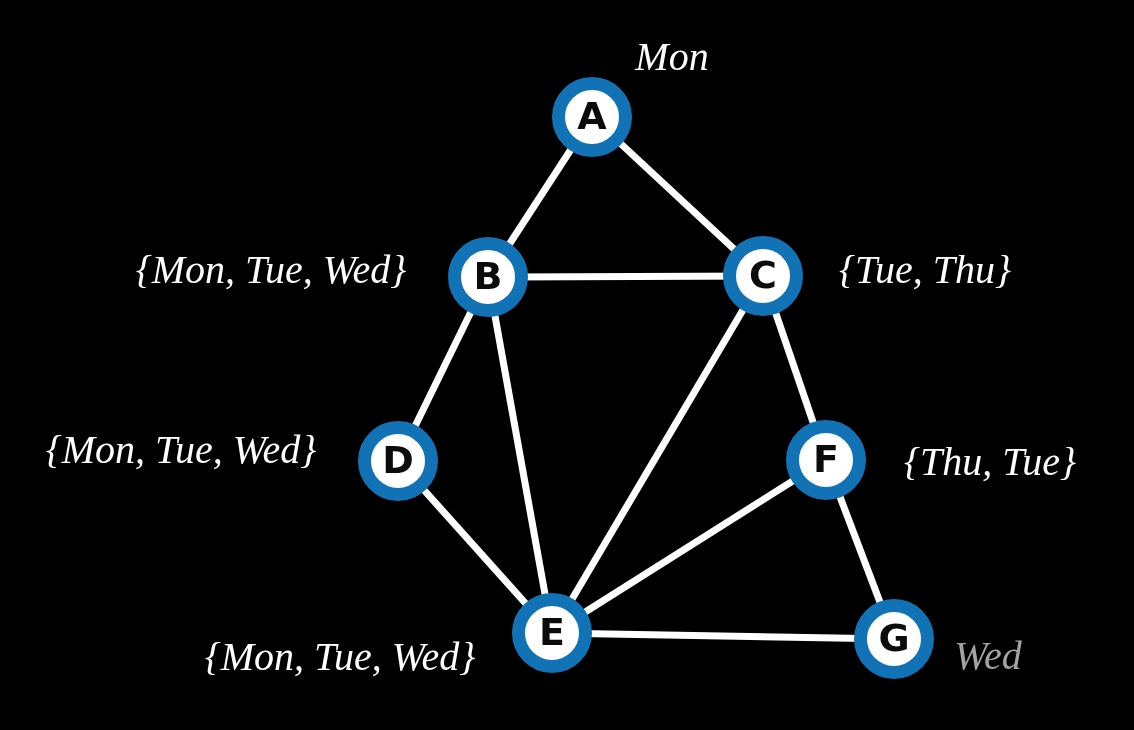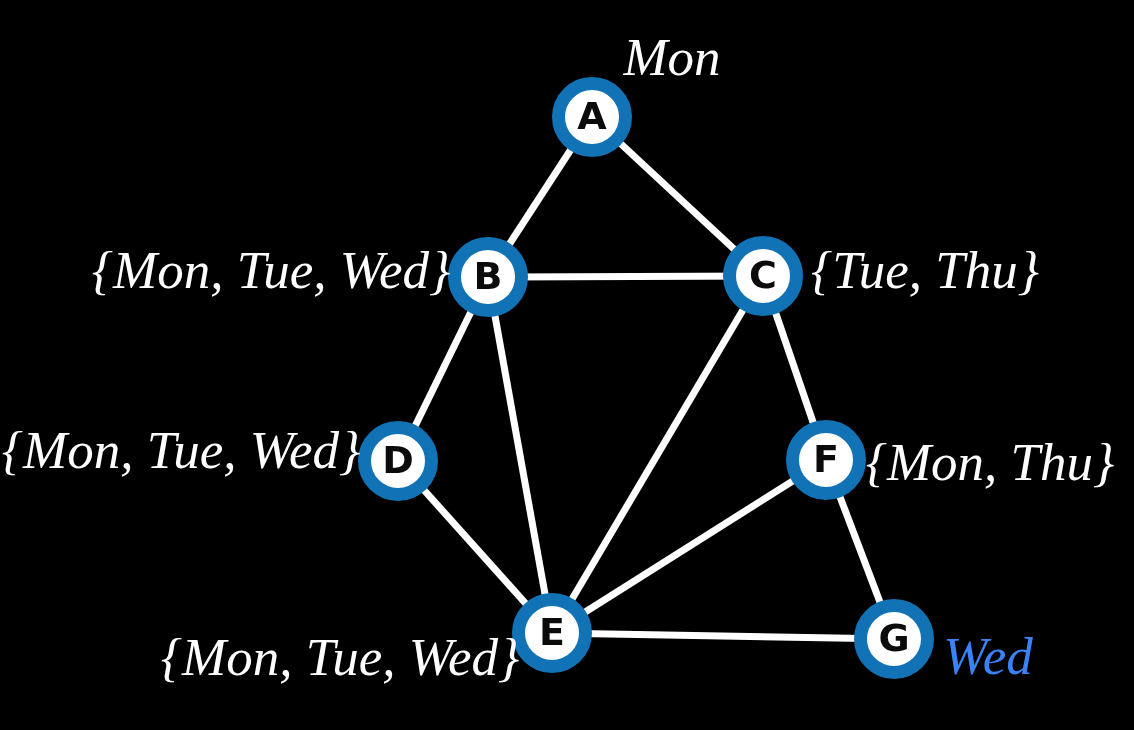--- a/index.html
+++ b/index.html
@@ -42,21 +42,21 @@
     font-size: 38px;
     line-height: 1;
     letter-spacing: 0;
     transform: translateY(-1px);
   }
   .domain-label {
     position: absolute;
     transform: translate(-50%, -50%);
     font-family: "Liberation Serif", serif;
     font-style: italic;
-    font-size: 53px;
+    font-size: 40px;
     line-height: 1.1;
     white-space: nowrap;
     text-align: right;
   }
 </style>
 </head>
 <body>
 
 <div class="stage" style="background: rgb(0, 0, 0);">
   <svg class="edge-layer" width="1134" height="730" viewBox="0 0 1134 730" xmlns="http://www.w3.org/2000/svg">
@@ -88,18 +88,18 @@
       <span class="node-letter" style="color: rgb(11, 11, 11);">D</span>
     </div>
     <div class="domain-label" style="left: 181px; top: 450px; color: rgb(255, 255, 255);">{Mon, Tue, Wed}</div>
     <div class="node" style="left: 552px; top: 633px; border-color: rgb(17, 115, 181); background: rgb(255, 255, 255);">
       <span class="node-letter" style="color: rgb(11, 11, 11);">E</span>
     </div>
     <div class="domain-label" style="left: 340px; top: 657px; color: rgb(255, 255, 255);">{Mon, Tue, Wed}</div>
     <div class="node" style="left: 826px; top: 460px; border-color: rgb(17, 115, 181); background: rgb(255, 255, 255);">
       <span class="node-letter" style="color: rgb(11, 11, 11);">F</span>
     </div>
-    <div class="domain-label" style="left: 990px; top: 462px; color: rgb(255, 255, 255);">{Mon, Thu}</div>
+    <div class="domain-label" style="left: 990px; top: 462px; color: rgb(255, 255, 255);">{Thu, Tue}</div>
     <div class="node" style="left: 894px; top: 639px; border-color: rgb(17, 115, 181); background: rgb(255, 255, 255);">
       <span class="node-letter" style="color: rgb(11, 11, 11);">G</span>
     </div>
-    <div class="domain-label" style="left: 988px; top: 656px; color: #3b82f6;">Wed</div>
+    <div class="domain-label" style="left: 988px; top: 656px; color: #a3a3a3;">Wed</div>
   </div>
 
 </body></html>

